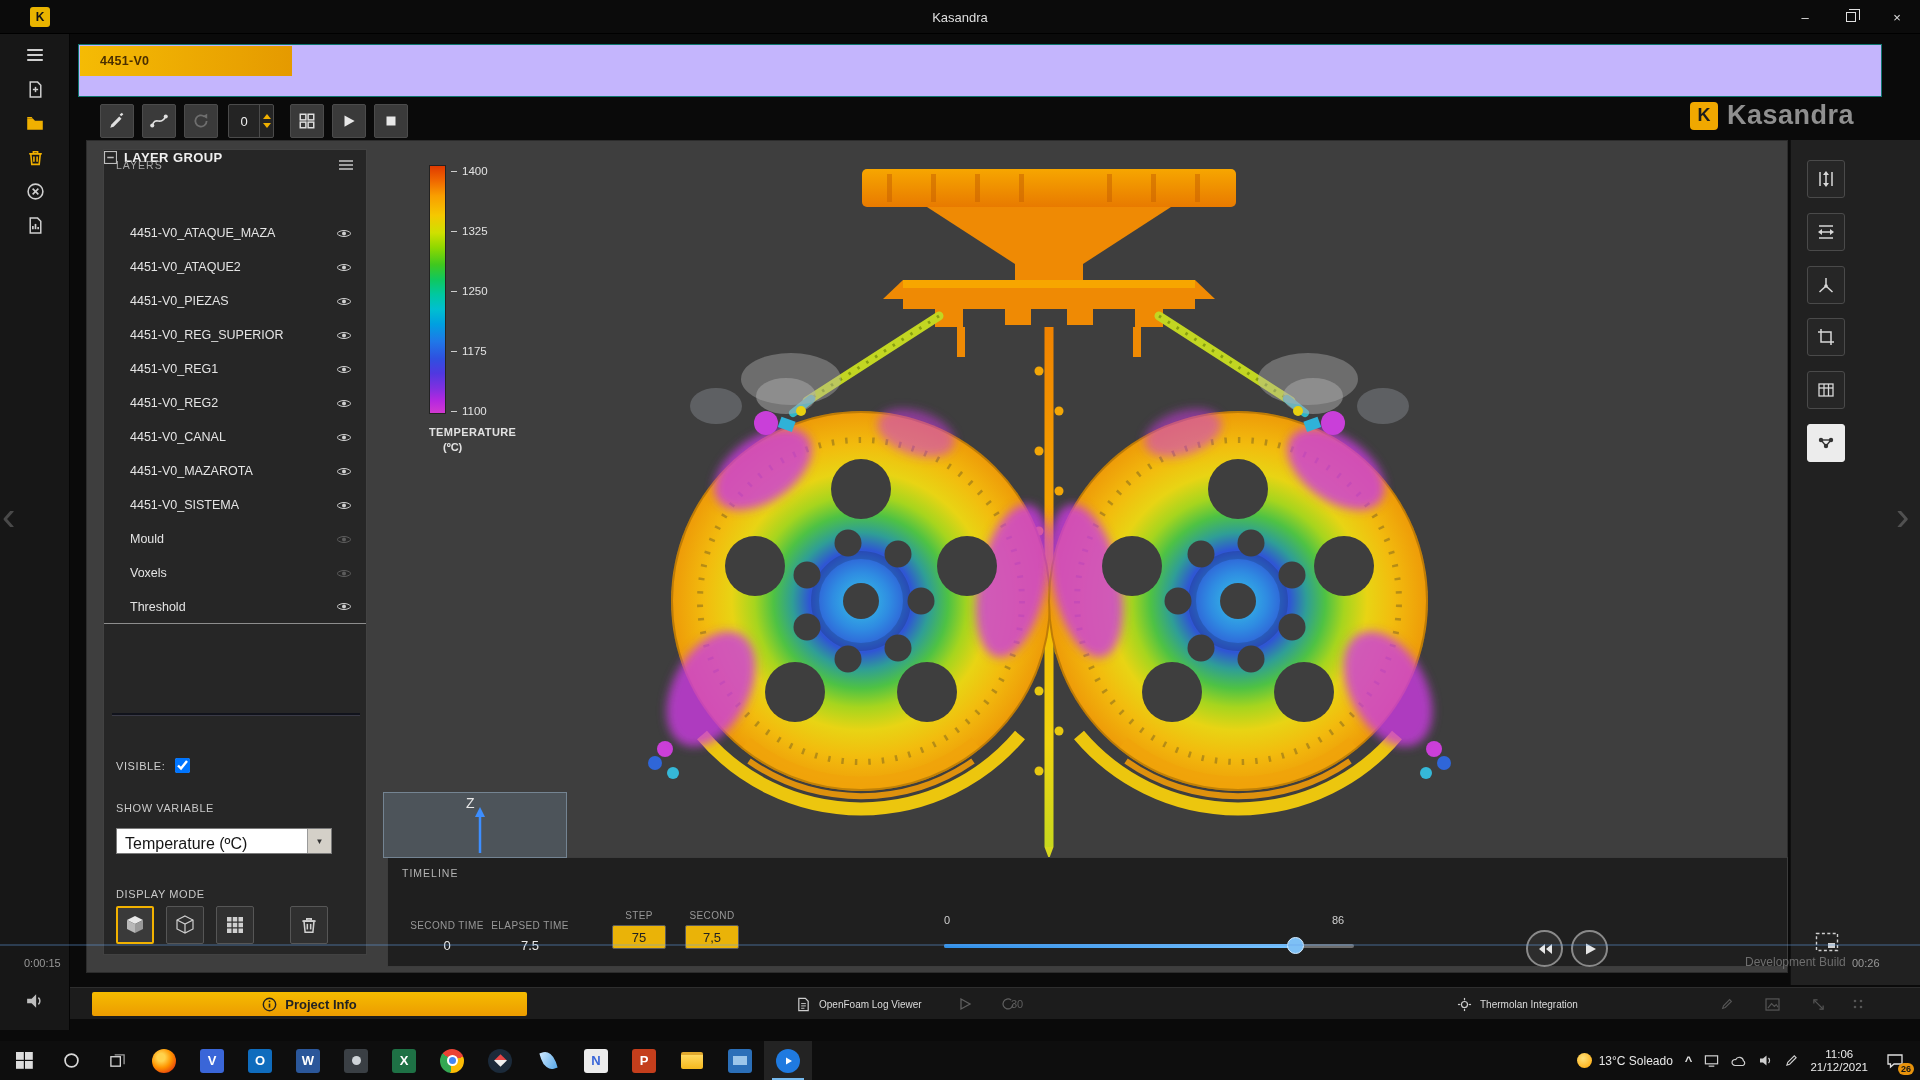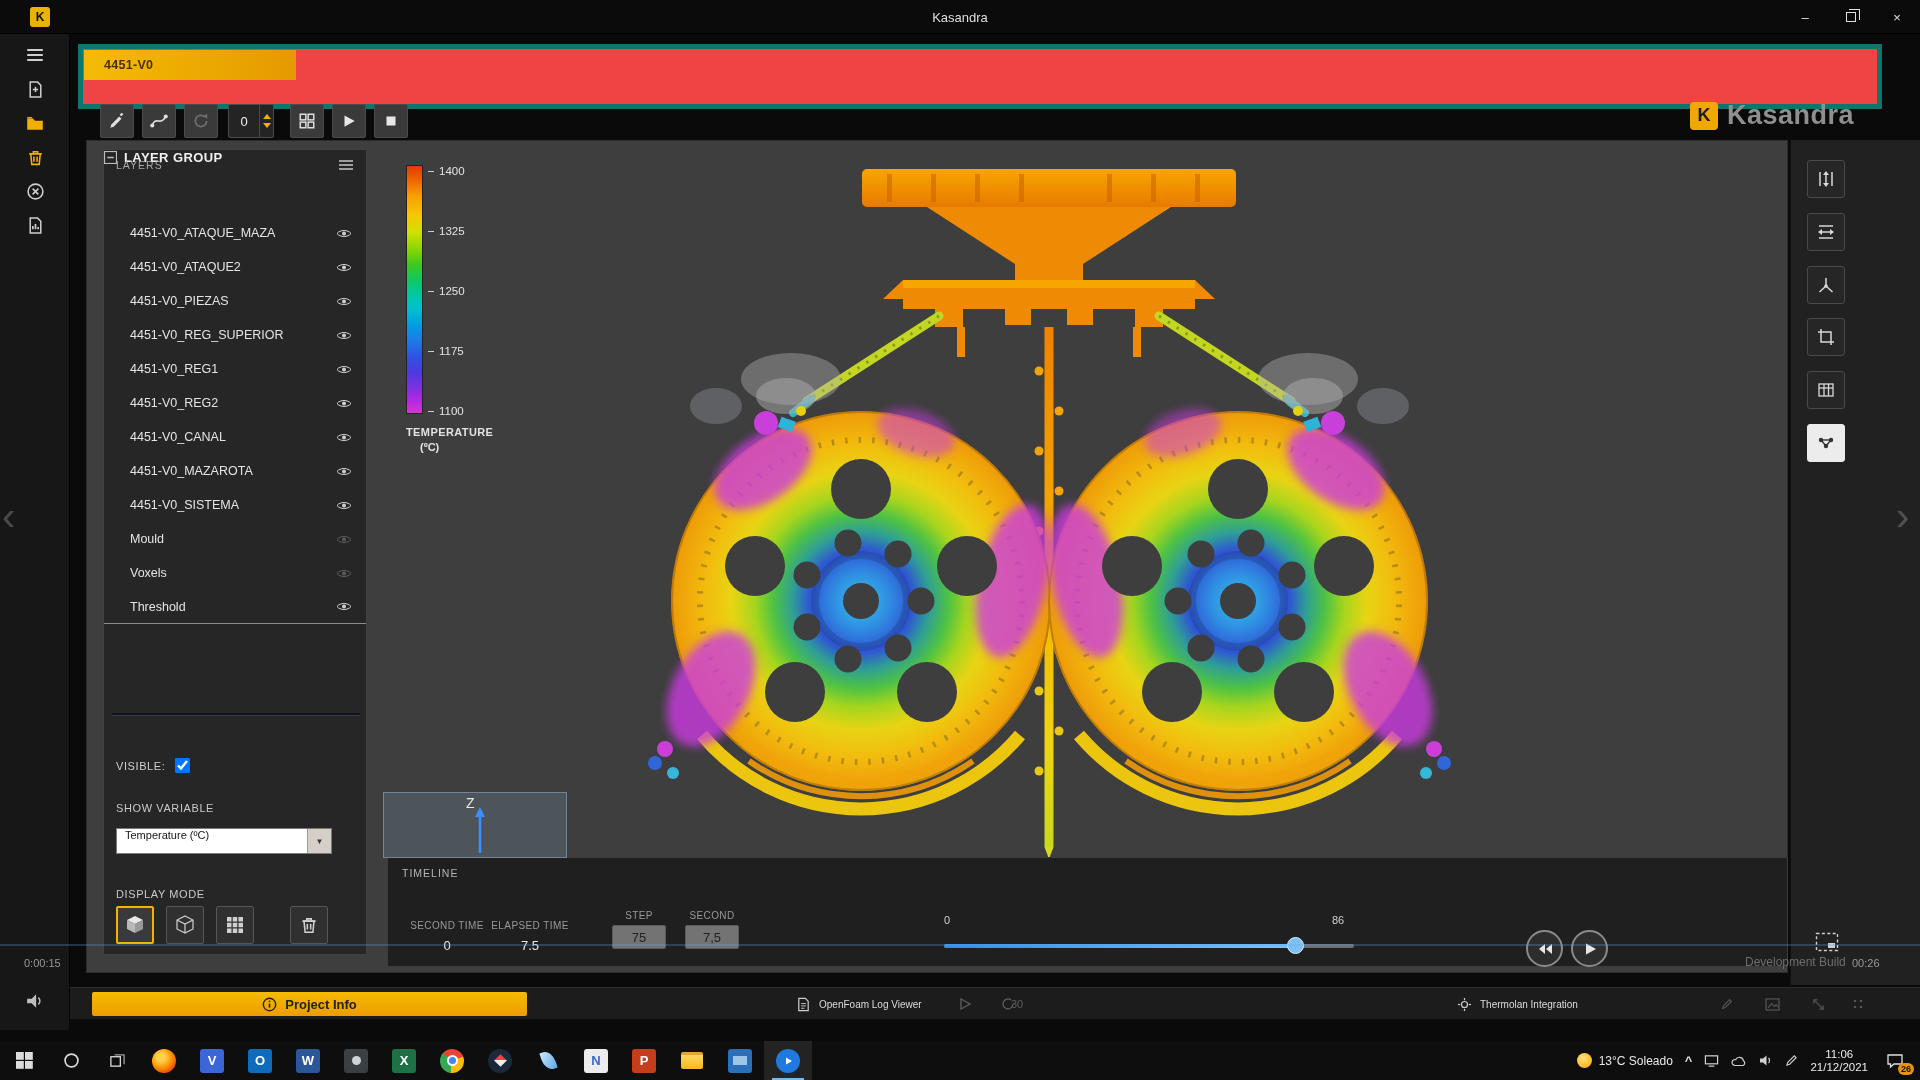--- a/index.html
+++ b/index.html
@@ -18,21 +18,21 @@
   .tb-btn { width:46px; height:34px; color:#e0e0e0; font-size:13px; }
   .restore-ico { position:relative; width:10px; height:10px; border:1px solid #e0e0e0; }
   .restore-ico:before { content:""; position:absolute; left:2px; top:-4px; width:10px; height:10px; border:1px solid #e0e0e0; border-left:0; border-bottom:0; }
 
   
   .app-rail { left:0; top:34px; width:70px; height:996px; background:#171717; border-right:1px solid #050505; }
   .rail-btn { left:20px; width:30px; height:30px; border-radius:3px; }
   .rail-speaker { left:20px; bottom:16px; width:30px; height:26px; }
 
   
-  .tabbar { left:78px; top:44px; width:1804px; height:65px; background:#ef4444; border:5px solid #0f766e; }
+  .tabbar { left:78px; top:44px; width:1804px; height:53px; background:#c4b5fd; border:1px solid #0f766e; }
   .tab { left:1px; top:1px; width:212px; height:30px; background:linear-gradient(90deg,#f5bb04,#e59a00); display:flex; align-items:center; padding-left:20px; color:#4a2f00; font-size:12.5px; font-weight:bold; letter-spacing:.3px; }
   .tbtn { top:104px; width:34px; height:34px; background:#3a3a3a; border:1px solid #4b4b4b; border-radius:2px; }
   .spinner { left:228px; top:104px; width:46px; height:34px; background:#242424; border:1px solid #4b4b4b; border-radius:2px; display:flex; align-items:center; }
   .spinner-val { flex:1; text-align:center; color:#f0f0f0; font-size:13px; }
   .spinner-arrows { width:14px; height:100%; display:flex; flex-direction:column; align-items:center; justify-content:center; gap:4px; border-left:1px solid #4b4b4b; }
   .arr-up { width:0; height:0; border-left:4px solid transparent; border-right:4px solid transparent; border-bottom:5px solid #f0b000; }
   .arr-dn { width:0; height:0; border-left:4px solid transparent; border-right:4px solid transparent; border-top:5px solid #f0b000; }
   .brand { left:1690px; top:100px; display:flex; align-items:center; gap:9px; }
   .brand-badge { width:28px; height:28px; background:#f0a800; border-radius:4px; color:#1c1c1c; font-size:18px; font-weight:800; }
   .brand-name { color:#8f8f8f; font-size:27px; font-weight:bold; letter-spacing:.5px; }
@@ -49,41 +49,41 @@
   .lp-group { left:10px; top:38px; display:flex; align-items:center; gap:7px; color:#f0f0f0; font-size:13px; font-weight:bold; letter-spacing:.4px; }
   .lp-list { left:0; top:66px; width:100%; }
   .layer-row { display:flex; align-items:center; height:34px; padding:0 14px 0 26px; }
   .layer-name { flex:1; color:#e4e4e4; font-size:12.5px; }
   .layer-row.uline { border-bottom:1px solid #8d8d8d; }
   .layer-row .dim { opacity:.32; }
   .lp-sep { left:8px; top:563px; width:248px; height:3px; background:#11131c; border-bottom:1px solid #3a3a46; }
   .lp-visible { left:12px; top:608px; display:flex; align-items:center; gap:10px; color:#cfcfcf; font-size:11px; letter-spacing:.6px; }
   .lp-label { color:#c9c9c9; font-size:11px; letter-spacing:.6px; }
   .dd { left:12px; top:678px; width:216px; height:26px; background:#fff; border:1px solid #7a7a7a; display:flex; }
-  .dd-text { flex:1; padding:0 8px; color:#151515; font-size:11px; white-space:nowrap; overflow:hidden; }
+  .dd-text { flex:1; padding:6px 8px; color:#151515; font-size:16px; white-space:nowrap; overflow:hidden; }
   .dd-btn { width:24px; background:#d4d0c8; border-left:1px solid #9a9a9a; color:#333; font-size:8px; }
   .dm-btn { top:756px; width:38px; height:38px; background:#303030; border:1px solid #565656; border-radius:2px; }
   .dm-btn.sel { border:2px solid #f2b200; background:#3a3a3a; }
 
   
-  .legend { left:406px; top:160px; width:150px; height:310px; z-index:4; }
+  .legend { left:429px; top:160px; width:150px; height:310px; z-index:4; }
   .legend-bar { left:0; top:5px; width:17px; height:249px; border:1px solid #232323;
     background:linear-gradient(180deg,#e03a00 0%,#f06800 6%,#f99e00 12%,#f5c800 20%,#cfe000 27%,#8fd800 33%,#3fc81f 40%,#0fc85f 46%,#00c8a0 52%,#00bfd0 58%,#00a0e0 64%,#1f78e8 71%,#2f50e0 78%,#5038e0 84%,#8030e0 90%,#b428e0 95%,#d238d0 100%); }
   .legend-tick { left:22px; height:14px; display:flex; align-items:center; gap:5px; color:#e2e2e2; font-size:11.5px; }
   .legend-dash { width:6px; height:1px; background:#cccccc; }
   .legend-title { left:0; top:266px; width:110px; color:#e2e2e2; font-size:11px; font-weight:bold; letter-spacing:.4px; text-align:left; }
   .legend-sub { left:14px; top:281px; color:#e2e2e2; font-size:11px; font-weight:bold; }
 
   
   .timeline { left:387px; top:857px; width:1401px; height:110px; background:#1f1f1f; border:1px solid #3c3c3c; z-index:4; }
   .tl-title { left:14px; top:9px; color:#b4b4b4; font-size:10.5px; letter-spacing:1px; }
   .tl-group { text-align:center; }
   .tl-lab { color:#989898; font-size:10px; letter-spacing:.4px; white-space:nowrap; }
   .tl-val { color:#e8e8e8; font-size:13px; margin-top:7px; }
-  .tl-input { display:block; width:54px; height:24px; margin:4px auto 0; background:#737373; border:1px solid #5a5a5a; border-radius:2px; text-align:center; font-size:13px; color:#222; font-family:inherit; }
+  .tl-input { display:block; width:54px; height:24px; margin:4px auto 0; background:#eab308; border:1px solid #5a5a5a; border-radius:2px; text-align:center; font-size:13px; color:#222; font-family:inherit; }
   .tl-minmax { color:#cfcfcf; font-size:11px; }
   .tl-track { left:556px; top:86px; width:410px; height:4px; background:#6e6e6e; border-radius:2px; }
   .tl-fill { left:556px; top:86px; width:351px; height:4px; background:linear-gradient(90deg,#2f8fe8,#79c4ff); border-radius:2px; }
   .tl-handle { left:899px; top:79px; width:17px; height:17px; border-radius:50%; background:#7ec0f5; border:1px solid #d5ecff; }
   .tl-cbtn { width:37px; height:37px; border-radius:50%; background:#2d2d2d; border:2px solid #8a8a8a; }
 
   
   .right-rail { left:1790px; top:140px; width:130px; height:845px; background:#212121; border-left:1px solid #101010; }
   .rr-btn { left:16px; width:38px; height:38px; background:#262626; border:1px solid #4a4a4a; border-radius:3px; }
   .rr-btn.sel { background:#ececec; border-color:#ececec; }

